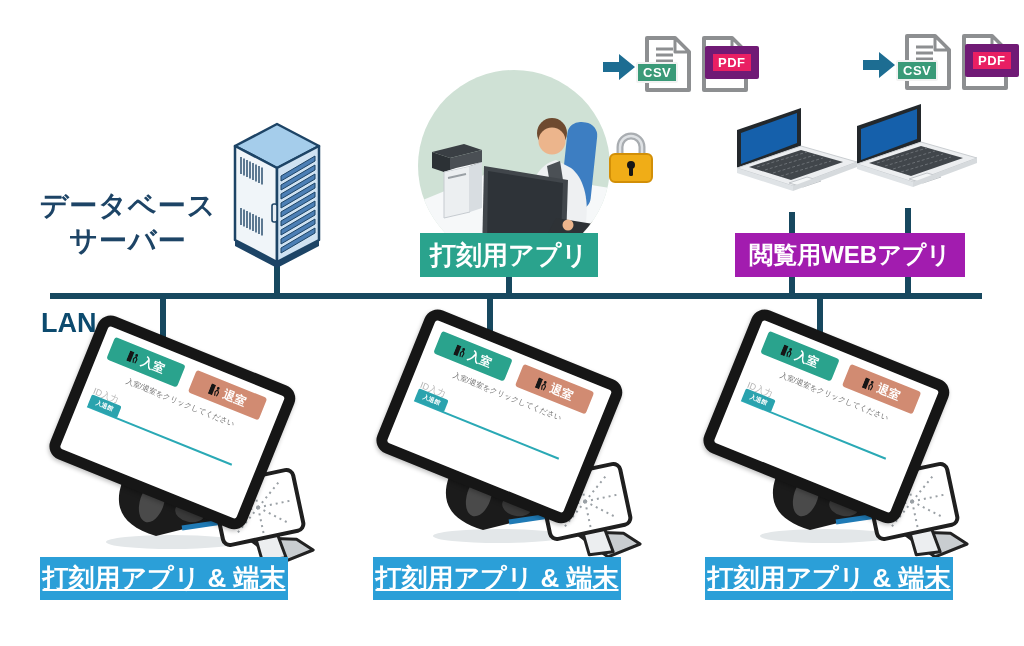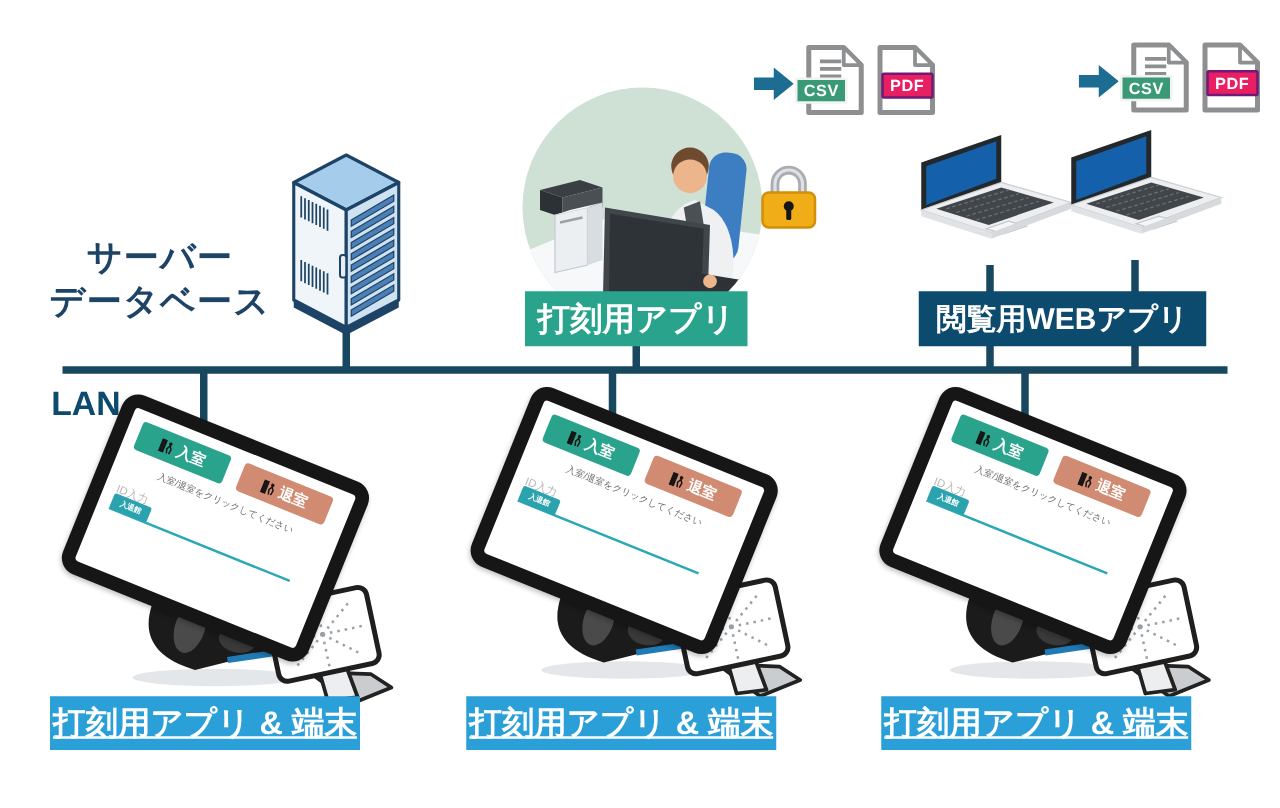--- a/index.html
+++ b/index.html
@@ -12,41 +12,41 @@
 
   
   .db-label { position:absolute; left:36px; top:188px; width:184px; text-align:center;
               font-size:28px; font-weight:bold; color:#1d4466; line-height:35px; letter-spacing:1px; }
   .lan-label { position:absolute; left:41px; top:308px; font-size:27px; font-weight:bold; color:#0c4a6e; }
 
   
   .banner { position:absolute; display:flex; align-items:center; justify-content:center;
             color:#fff; font-weight:bold; z-index:3; }
   .banner-mgmt { left:420px; top:233px; width:178px; height:44px; background:#2aa38d; font-size:26px; }
-  .banner-web  { left:735px; top:233px; width:230px; height:44px; background:#0c4a6e; font-size:24px;text-align:right; }
+  .banner-web  { left:735px; top:233px; width:230px; height:44px; background:#a21caf; font-size:24px;text-align:right; }
   .banner-terminal { top:557px; width:248px; height:43px; background:#2b9fd8; font-size:26px;text-decoration:underline; }
   .bt1 { left:40px; } .bt2 { left:373px; } .bt3 { left:705px; }
 
   
   .server { position:absolute; left:228px; top:118px; z-index:2; }
 
   
   .person-circle { position:absolute; left:418px; top:70px; width:192px; height:192px;
                    border-radius:50%; background:#cfe1d5; overflow:hidden; z-index:2; }
   .lock { position:absolute; left:608px; top:128px; z-index:4; }
 
   
   .export-set { position:absolute; display:flex; align-items:flex-start; z-index:2; }
   .set1 { left:603px; top:34px; } .set2 { left:863px; top:32px; }
   .export-arrow { margin-top:20px; margin-right:8px; }
   .doc { position:relative; width:50px; height:60px; margin-right:7px; }
   .doc-badge { position:absolute; font-size:13px; font-weight:bold; color:#fff;
                padding:1px 5px; border-radius:2px; letter-spacing:0.5px; }
   .badge-csv { left:-7px; bottom:11px; background:#3a9a78; border:2px solid #f2f2f2; }
-  .badge-pdf { left:5px; bottom:15px; background:#e91f63; border:2px solid #701a75; }
+  .badge-pdf { left:5px; bottom:15px; background:#e91f63; border:8px solid #701a75; }
 
   
   .laptop { position:absolute; z-index:2; }
   .lp1 { left:731px; top:106px; } .lp2 { left:851px; top:102px; }
 
   
   .tablet-group { position:absolute; width:255px; height:235px; z-index:2; }
   .tg1 { left:62px; top:336px; } .tg2 { left:389px; top:330px; } .tg3 { left:716px; top:330px; }
   .tablet-stand { position:absolute; left:38px; top:126px; }
   .tablet-frame { position:absolute; left:8px; top:6px; width:212px; height:154px;
@@ -79,22 +79,22 @@
     <line x1="277" y1="262" x2="277" y2="296" stroke="#17485f" stroke-width="6"></line>
     <line x1="509" y1="272" x2="509" y2="296" stroke="#17485f" stroke-width="6"></line>
     <line x1="792" y1="212" x2="792" y2="296" stroke="#17485f" stroke-width="6"></line>
     <line x1="908" y1="208" x2="908" y2="296" stroke="#17485f" stroke-width="6"></line>
     <line x1="163" y1="296" x2="163" y2="385" stroke="#17485f" stroke-width="6"></line>
     <line x1="490" y1="296" x2="490" y2="378" stroke="#17485f" stroke-width="6"></line>
     <line x1="820" y1="296" x2="820" y2="378" stroke="#17485f" stroke-width="6"></line>
   </svg>
 
   <div class="db-label">
+    <div>データベース</div>
     <div>サーバー</div>
-    <div>データベース</div>
   </div>
   <svg class="server" width="98" height="152" viewBox="0 0 98 152">
     <polygon points="7,28 49,6 91,28 49,50" fill="#a5cdeb" stroke="#1d4466" stroke-width="2.5" stroke-linejoin="round"></polygon>
     <polygon points="7,28 49,50 49,144 7,122" fill="#f0f5f9" stroke="#1d4466" stroke-width="2.5" stroke-linejoin="round"></polygon>
     <polygon points="49,50 91,28 91,122 49,144" fill="#cfe2f2" stroke="#1d4466" stroke-width="2.5" stroke-linejoin="round"></polygon>
     <g stroke="#1d4466" stroke-width="1.4">
       <line x1="13" y1="39" x2="13" y2="56"></line>
         <line x1="16" y1="40.5" x2="16" y2="57.5"></line>
       <line x1="19" y1="42" x2="19" y2="59"></line>
         <line x1="22" y1="43.5" x2="22" y2="60.5"></line>

